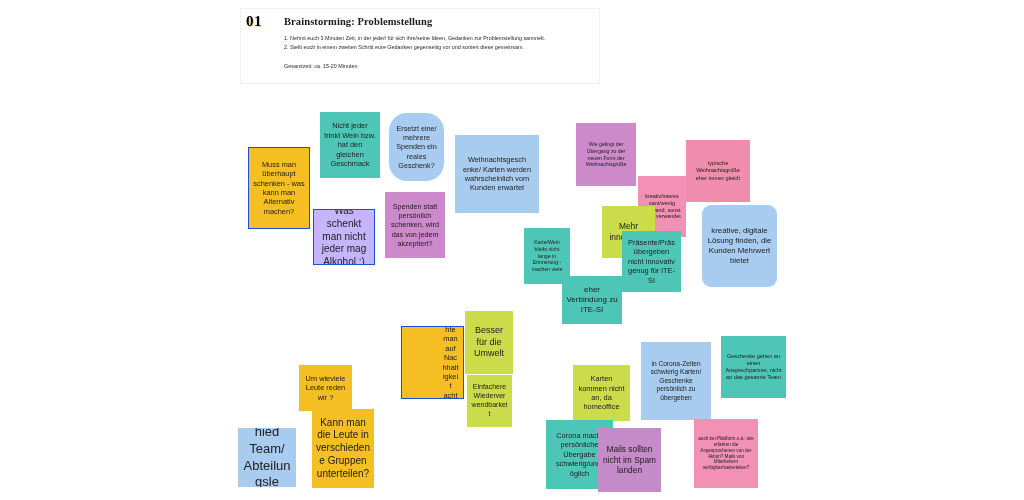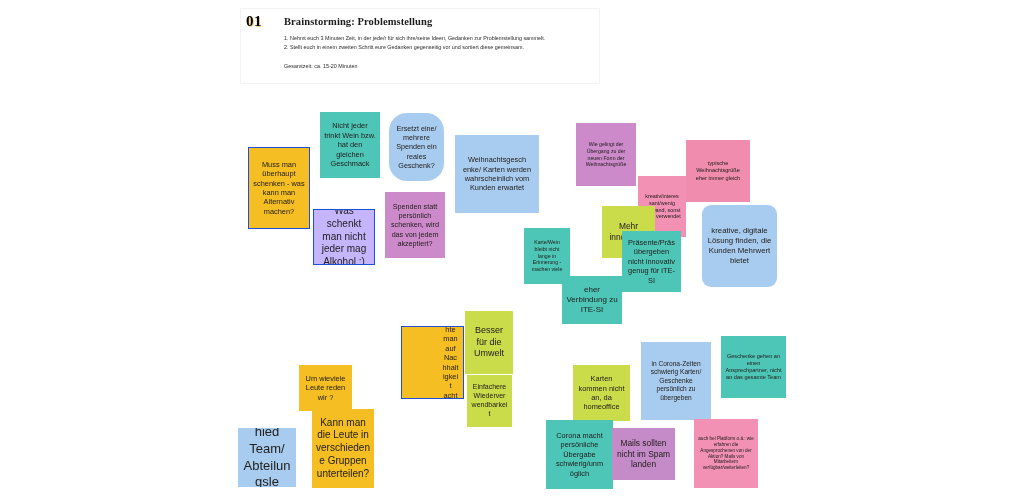--- a/index.html
+++ b/index.html
@@ -141,20 +141,20 @@
       </div>
       <div class="note" style="left: 641px; top: 342px; width: 70px; height: 78px; background: rgb(168, 204, 240); font-size: 6.6px;">
         <span>in Corona-Zeiten schwierig Karten/ Geschenke persönlich zu übergeben</span>
       </div>
       <div class="note" style="left: 721px; top: 336px; width: 65px; height: 62px; background: rgb(77, 198, 184); font-size: 5.6px;">
         <span>Geschenke gehen an einen Ansprechpartner, nicht an das gesamte Team</span>
       </div>
       <div class="note" style="left: 546px; top: 420px; width: 67px; height: 69px; background: rgb(77, 198, 184); font-size: 7.4px;">
         <span>Corona macht persönliche Übergabe schwierig/unm öglich</span>
       </div>
-      <div class="note" style="left: 612px; top: 428px; width: 63px; height: 52px; background: rgb(197, 139, 201); font-size: 8.4px;">
+      <div class="note" style="left: 598px; top: 428px; width: 63px; height: 64px; background: rgb(197, 139, 201); font-size: 8.4px;">
         <span>Mails sollten nicht im Spam landen</span>
       </div>
       <div class="note" style="left: 694px; top: 419px; width: 64px; height: 69px; background: rgb(242, 145, 180); font-size: 4.6px;">
         <span>auch bei Plattform o.ä.: wie erfahren die Angesprochenen von der Aktion? Mails von Mitarbeitern verfügbar/weiterleiten?</span>
       </div>
     </div>
 </div>
 
 </body></html>

